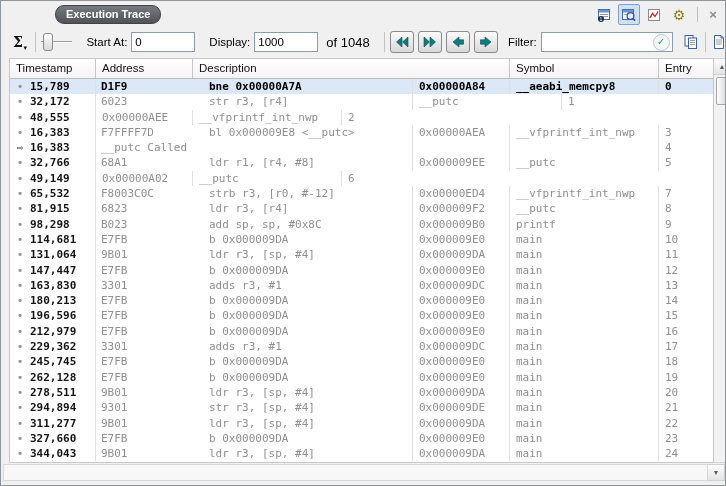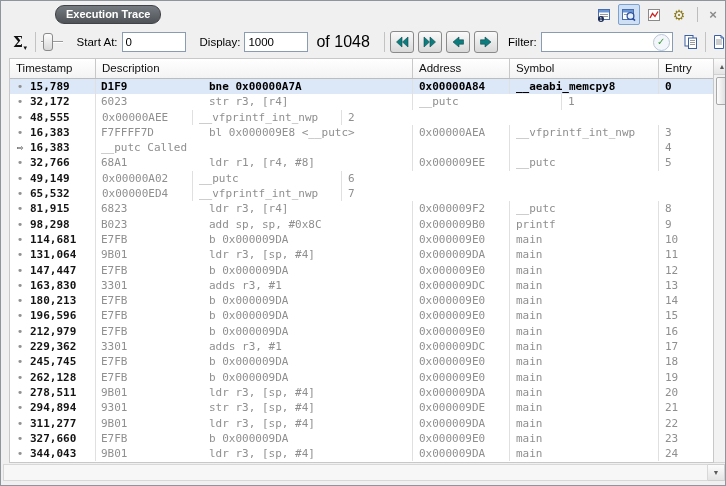--- a/index.html
+++ b/index.html
@@ -23,21 +23,21 @@
   .sigma-glyph{font-size:14px;font-weight:bold;color:#111;}
   .sigma-caret{position:absolute;right:2px;bottom:1px;font-size:7px;color:#111;}
   .vsep{width:1px;height:20px;background:#c3c3c3;margin:0 6px;}
   .slider{position:relative;width:102px;height:20px;margin-right:14px;}
   .slider-track{position:absolute;left:0;right:0;top:9px;height:1px;background:#9a9a9a;border-bottom:1px solid #fff;}
   .slider-thumb{position:absolute;left:2px;top:1px;width:10px;height:18px;border:1px solid #8a8a8a;border-radius:3px;
        background:linear-gradient(#fdfdfd,#d8d8d8);box-sizing:border-box;}
   .tb-label{font-size:11.5px;color:#000;margin-right:4px;white-space:nowrap;}
   .tb-input{width:56px;height:18px;border:1px solid #8a9cb2;background:#fff;font-size:11.5px;font-family:"Liberation Sans",sans-serif;
        padding:0 3px;margin-right:14px;box-sizing:content-box;}
-  .of-label{font-size:16px;color:#000;margin-right:8px;white-space:nowrap;}
+  .of-label{font-size:13px;color:#000;margin-right:8px;white-space:nowrap;}
   .nav-btn{width:24px;height:22px;margin-right:4px;border:1px solid #8a8a8a;border-radius:3px;
        background:linear-gradient(#fafafa,#d9d9d9);display:flex;align-items:center;justify-content:center;padding:0;}
   .nav-group{display:flex;margin-right:10px;}
   .filter-box{display:flex;align-items:center;width:132px;height:20px;border:1px solid #8a9cb2;background:#fff;box-sizing:border-box;}
   .filter-input{flex:1;min-width:0;border:none;outline:none;height:16px;font-size:11.5px;padding:0 3px;font-family:"Liberation Sans",sans-serif;}
   .filter-check{width:15px;height:15px;border:1px solid #b9c6d4;border-radius:50%;background:#f3f7fb;color:#3f9c3f;
        font-size:10px;line-height:14px;text-align:center;margin-right:2px;flex:none;}
   .doc-icon-wrap{display:flex;align-items:center;}
 
   
@@ -201,22 +201,22 @@
           <line x1="5" y1="10" x2="11" y2="10" stroke="#9a9a9a"></line>
         </svg>
       </span>
     </span>
   </div>
 
   <div class="content">
     <div class="grid">
       <div class="grid-header">
         <div class="hcell w-ts">Timestamp</div>
+        <div class="hcell w-addr">Address</div>
         <div class="hcell w-desc">Description</div>
-        <div class="hcell w-addr">Address</div>
         <div class="hcell w-sym">Symbol</div>
         <div class="hcell w-entry">Entry</div>
       </div>
       <div class="grid-body">
           <div class="row selected">
     <span class="cell w-ts c-ts">
               <span class="marker dot">•</span>
               <span class="ts">15,789</span>
             </span>
     <span class="cell w-desc c-desc"><span class="op">D1F9</span><span class="insn">bne 0x00000A7A</span></span>
@@ -279,20 +279,21 @@
             </span>
     <span class="cell w-addr c-addr">0x00000A02</span>
     <span class="cell w-sym c-sym">__putc</span>
     <span class="cell w-entry c-entry">6</span>
   </div>
           <div class="row">
     <span class="cell w-ts c-ts">
               <span class="marker dot">•</span>
               <span class="ts">65,532</span>
             </span>
+    <span class="cell w-desc c-desc"><span class="op">F8003C0C</span><span class="insn">strb r3, [r0, #-12]</span></span>
     <span class="cell w-addr c-addr">0x00000ED4</span>
     <span class="cell w-sym c-sym">__vfprintf_int_nwp</span>
     <span class="cell w-entry c-entry">7</span>
   </div>
           <div class="row">
     <span class="cell w-ts c-ts">
               <span class="marker dot">•</span>
               <span class="ts">81,915</span>
             </span>
     <span class="cell w-desc c-desc"><span class="op">6823</span><span class="insn">ldr r3, [r4]</span></span>

